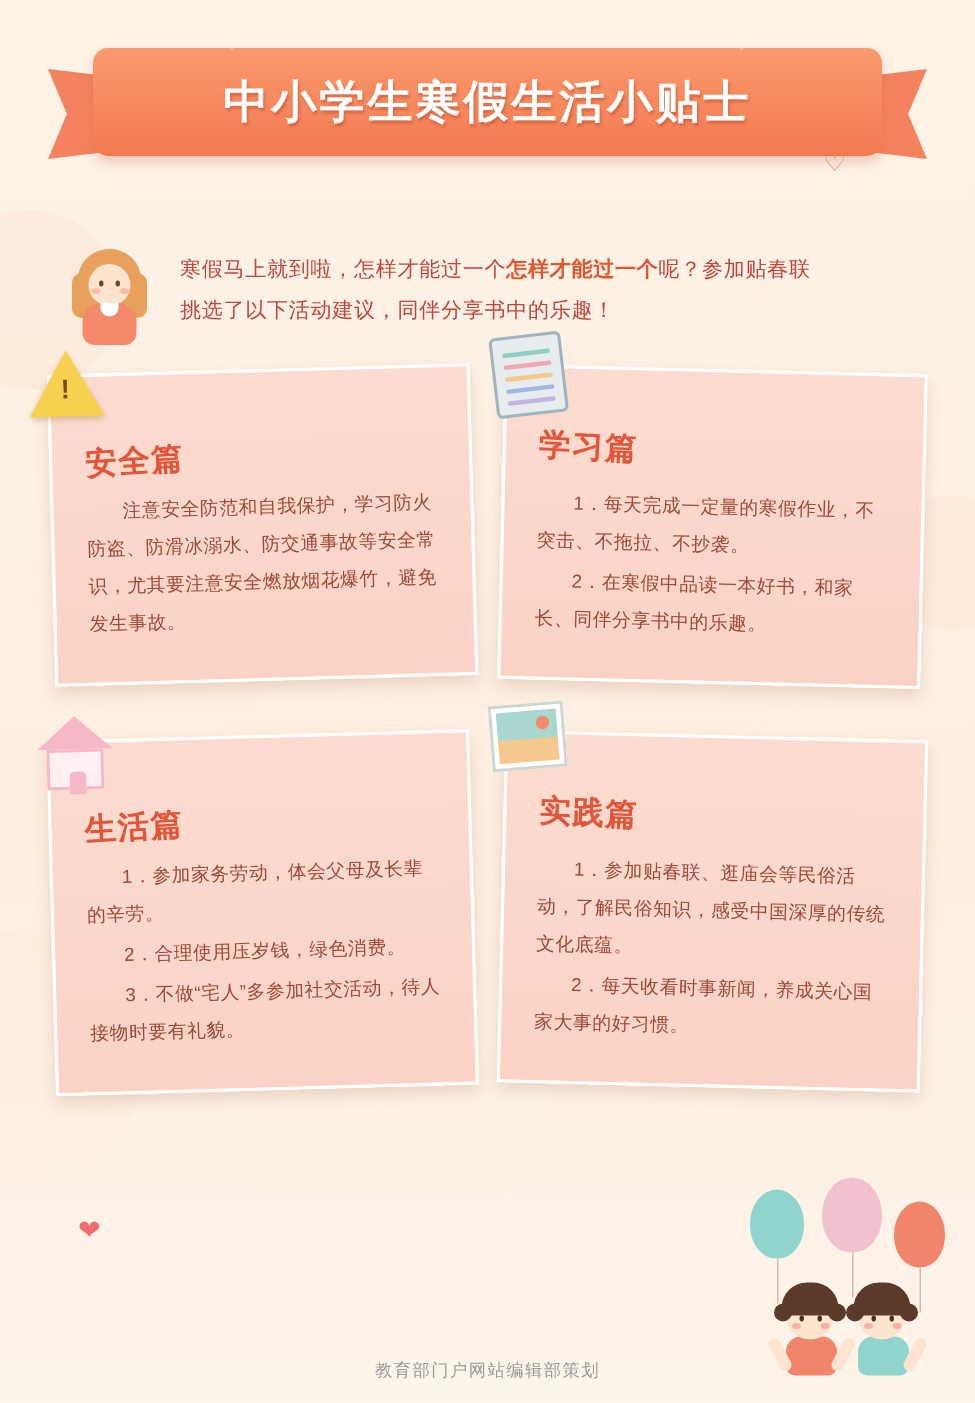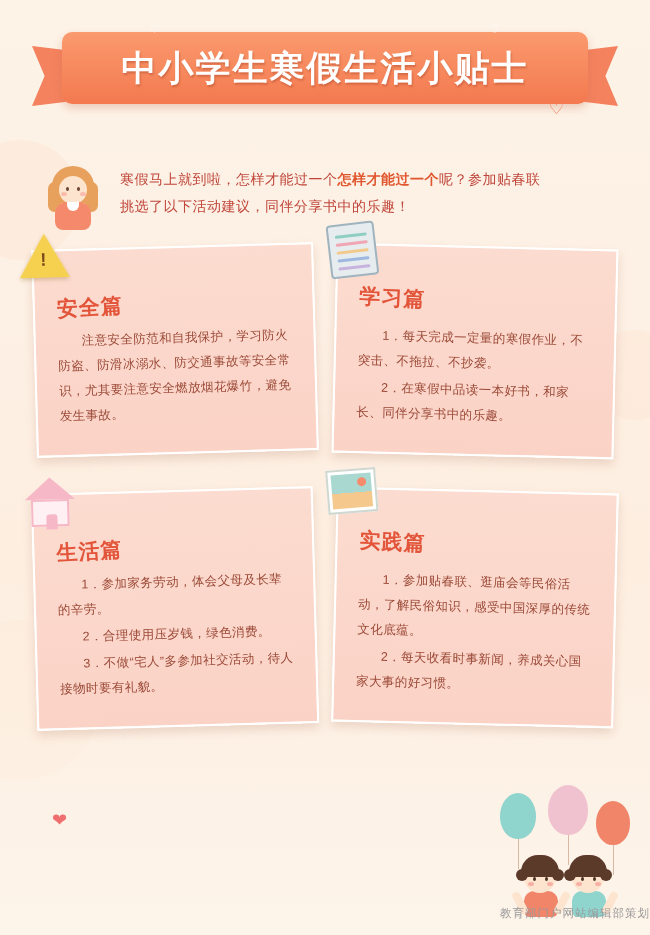--- a/index.html
+++ b/index.html
@@ -53,21 +53,21 @@
     height: 72px;
     background: linear-gradient(180deg, #fa9a6e 0%, #f4794f 100%);
     border-radius: 10px;
     box-shadow: 0 4px 8px rgba(200,110,80,.3);
     display: flex;
     align-items: center;
     justify-content: center;
   }
   .banner-title {
     color: #fff;
-    font-size: 35px;
+    font-size: 30px;
     font-weight: bold;
     letter-spacing: 2px;
     text-shadow: 1px 2px 2px rgba(170,70,40,.45);
   }
   .banner-heart {
     position: absolute;
     right: 86px;
     top: 98px;
     color: #f4825e;
     font-size: 17px;
@@ -321,21 +321,21 @@
     font-size: 18px;
   }
   .footer-strong {
     color: #e0562e;
     font-weight: bold;
   }
   .credit {
     position: absolute;
     left: 0; right: 0;
     bottom: 14px;
-    text-align: right;
+    text-align: center;
     font-size: 11.5px;
     color: #9a9a9a;
     letter-spacing: 1px;
   }
 
   
   .balloon {
     position: absolute;
     border-radius: 50% 50% 48% 48%;
   }

